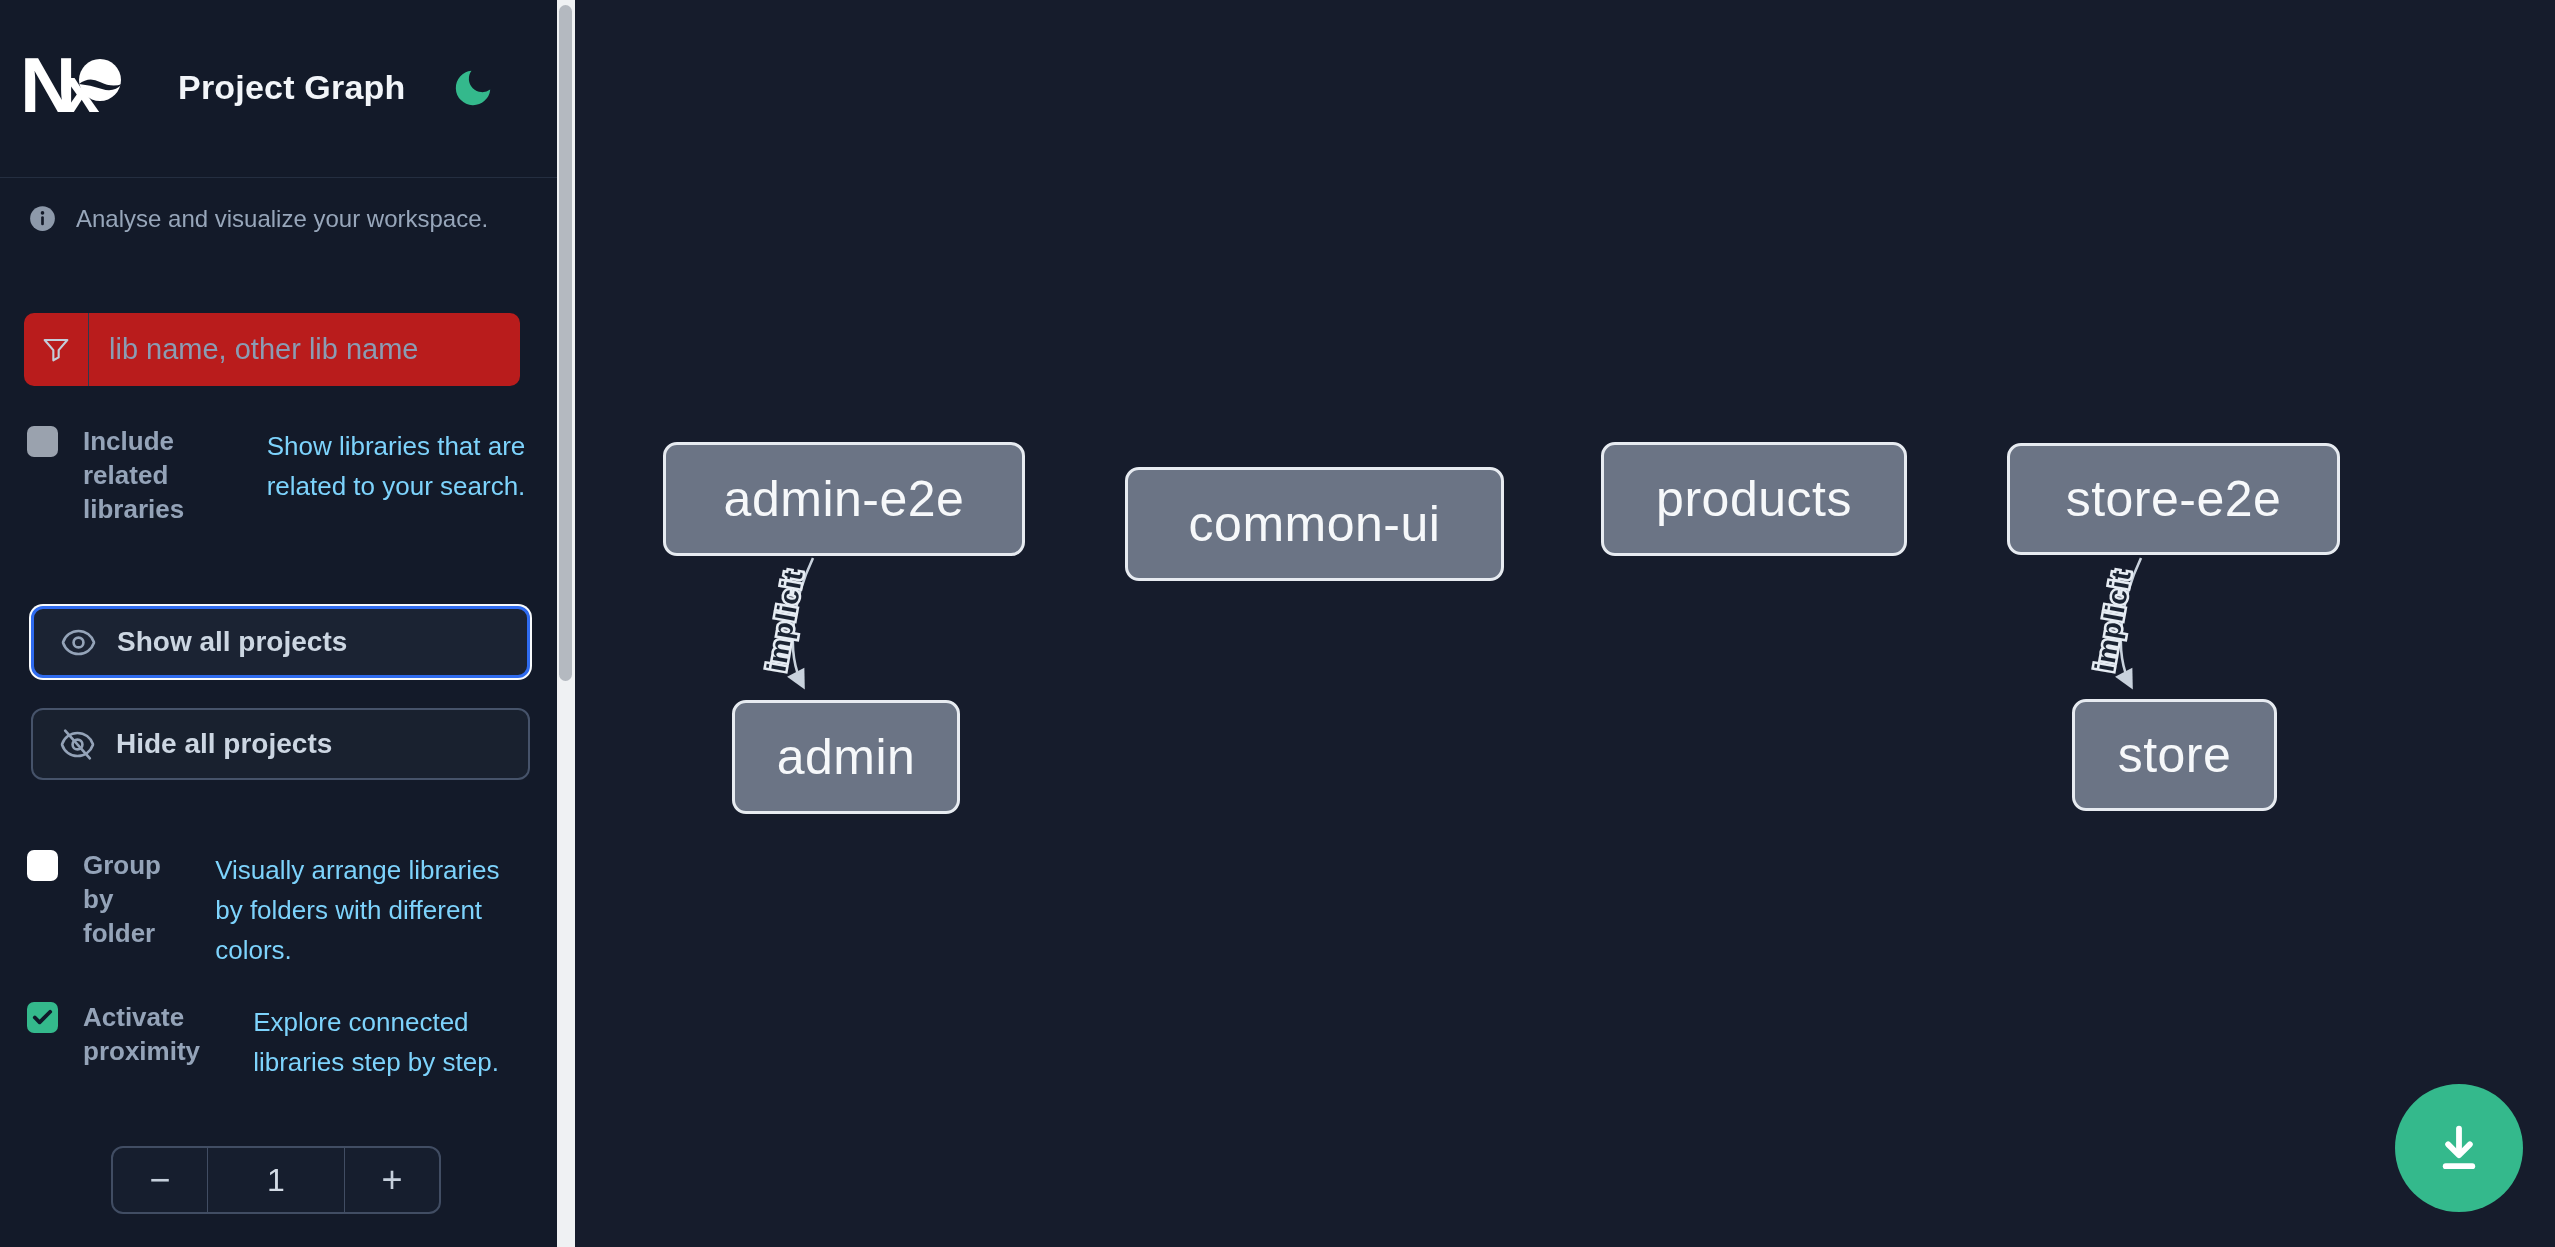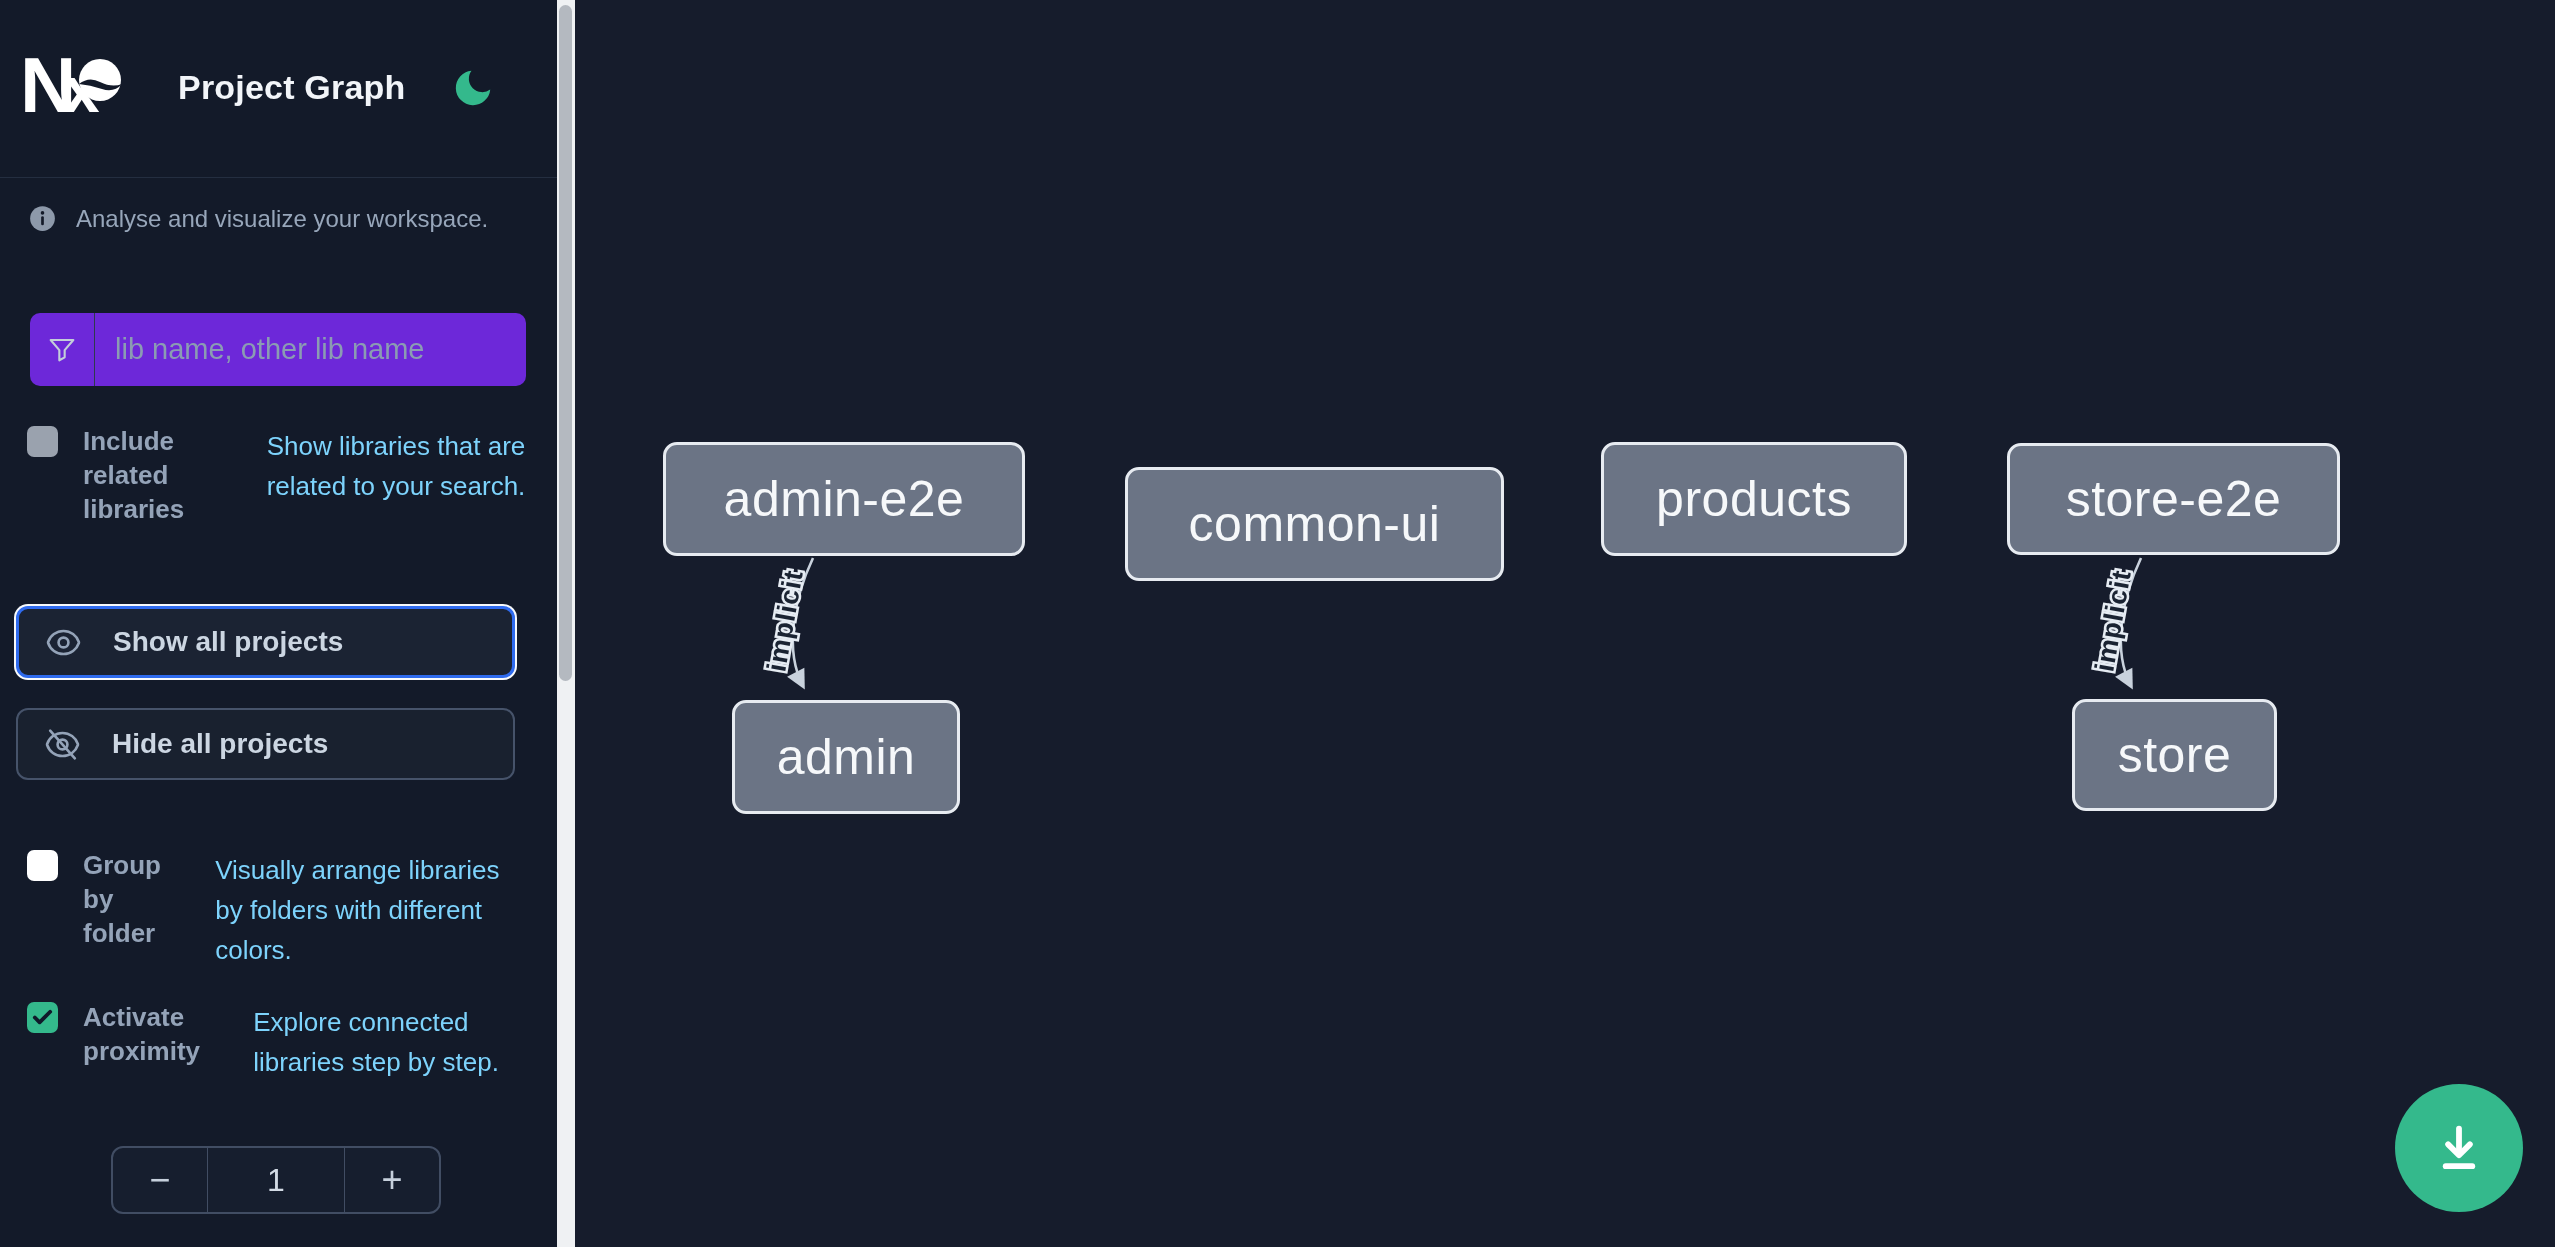--- a/index.html
+++ b/index.html
@@ -18,41 +18,41 @@
   .logo { position:absolute; left:24px; top:48px; width:100px; height:78px; }
   .app-title { position:absolute; left:178px; top:68px; font-size:34px;
                font-weight:700; color:#f2f5f9; letter-spacing:.2px; white-space:nowrap; }
   .moon-btn { position:absolute; left:448px; top:64px; width:50px; height:50px;
               background:none; border:none; cursor:pointer; }
 
   .info-row { position:absolute; left:29px; top:203px; display:flex; gap:20px; align-items:flex-start; }
   .info-icon { width:27px; height:27px; flex:0 0 27px; margin-top:2px; }
   .info-text { font-size:24px; color:#97a6ba; line-height:32px; white-space:nowrap; }
 
-  .search-box { position:absolute; left:30px; top:313px; width:496px; height:73px;
-                background:#6d28d9; border-radius:10px; display:flex; align-items:stretch; }
+  .search-box { position:absolute; left:24px; top:313px; width:496px; height:73px;
+                background:#b91c1c; border-radius:10px; display:flex; align-items:stretch; }
   .search-iconcell { flex:0 0 65px; display:flex; align-items:center; justify-content:center;
                      border-right:1px solid #2e3a4e; }
   .search-input { flex:1; background:transparent; border:none; outline:none;
                   font-family:inherit; font-size:29px; color:#cbd5e1; padding:0 20px; }
   .search-input::placeholder { color:#8b9cb3; opacity:1; }
 
   .opt-row { position:absolute; left:27px; display:flex; gap:25px; align-items:flex-start; width:505px; }
   .cbox { flex:0 0 31px; width:31px; height:31px; border-radius:7px; margin-top:2px; position:relative; }
   .cbox.gray  { background:#9aa2ae; }
   .cbox.white { background:#ffffff; }
   .cbox.teal  { background:#34b98c; }
   .cbox svg { position:absolute; left:4px; top:4px; }
   .opt-texts { display:flex; flex-direction:row; width:470px; }
   .opt-label { font-size:26px; font-weight:700; color:#94a3b8; line-height:34px; }
   .opt-desc  { font-size:26px; color:#7dd3fc; line-height:40px; margin-top:2px;margin-left:36px; }
 
-  .sb-btn { position:absolute; left:16px; width:499px; height:72px; border-radius:12px;
+  .sb-btn { position:absolute; left:31px; width:499px; height:72px; border-radius:12px;
             background:#19212f; border:2px solid #46536a; display:flex; align-items:center;
-            gap:31px; padding:0 0 0 26px; cursor:pointer; font-family:inherit; }
+            gap:20px; padding:0 0 0 26px; cursor:pointer; font-family:inherit; }
   .sb-btn.focused { background:#1b2333; border:3px solid #2f6bef;
                     box-shadow:0 0 0 2px #f8fafc; }
   .sb-btn .btn-label { font-size:28px; font-weight:700; color:#ccd6e2; white-space:nowrap; }
 
   .stepper { position:absolute; left:111px; top:1146px; width:330px; height:68px;
              border:2px solid #414d63; border-radius:12px; background:#161e2e;
              display:flex; align-items:stretch; overflow:hidden; }
   .step-btn { flex:0 0 95px; background:transparent; border:none; color:#c6d0dc;
               font-size:36px; font-family:inherit; cursor:pointer; line-height:1; }
   .step-btn.minus { border-right:1px solid #414d63; }

